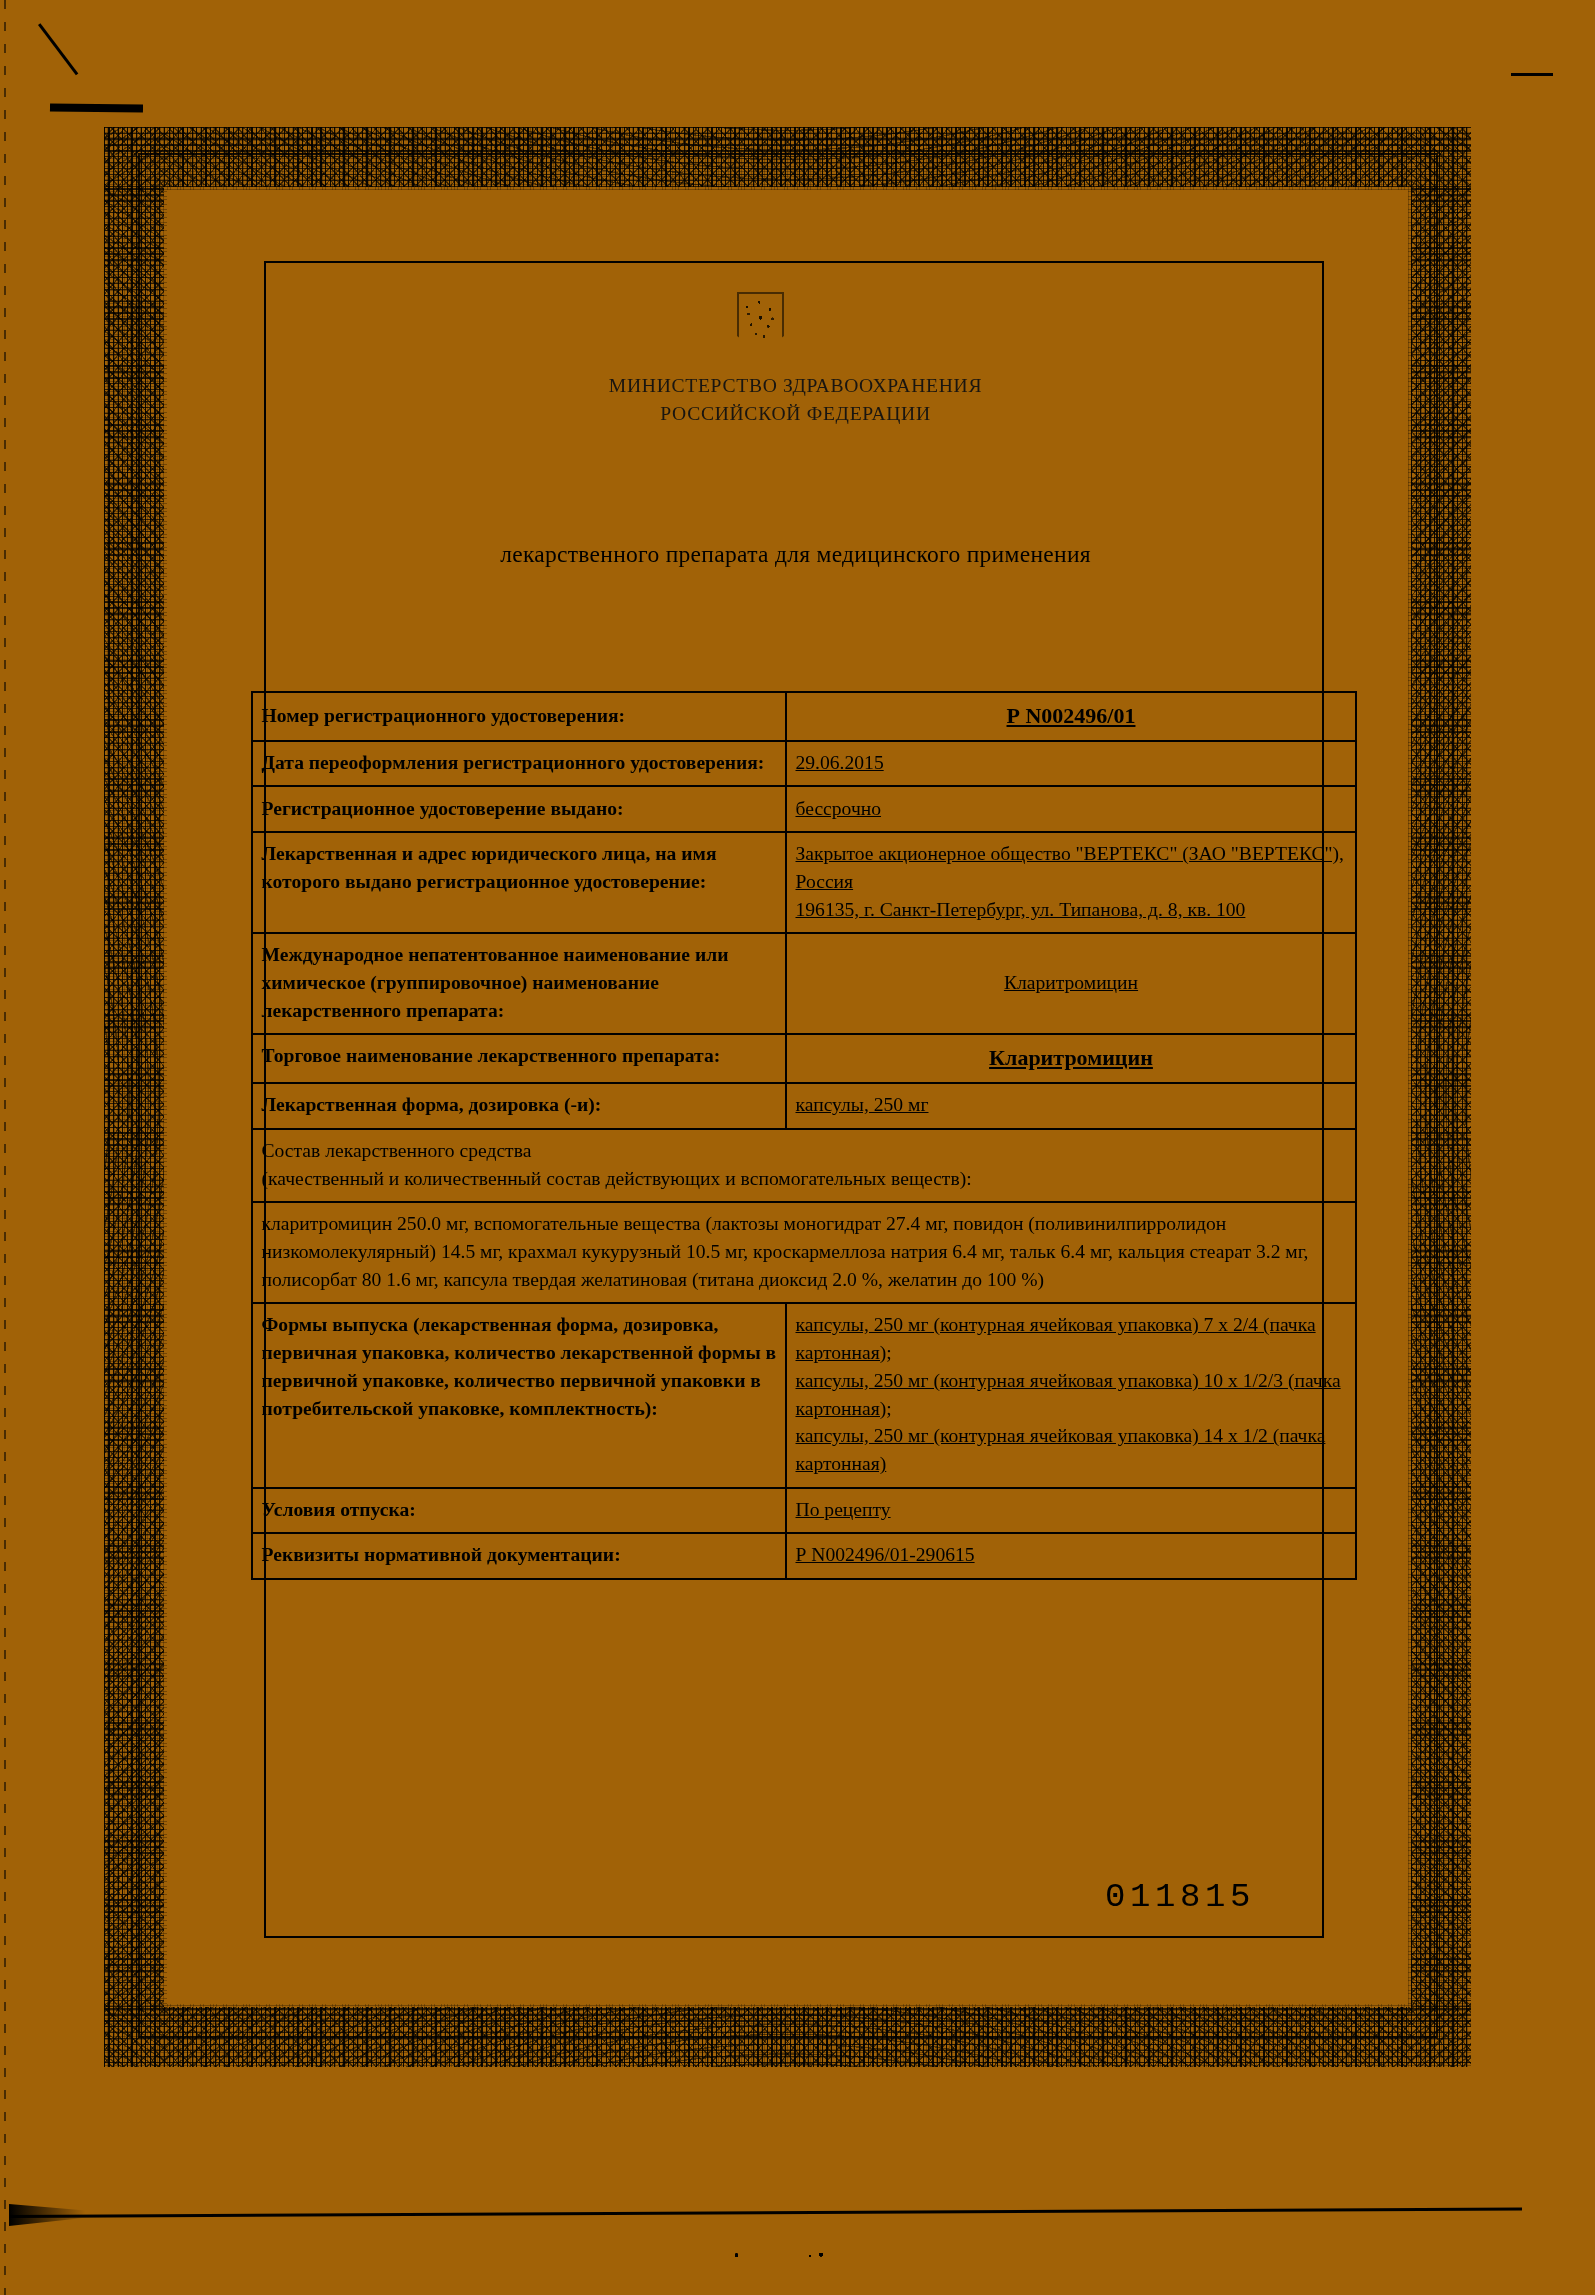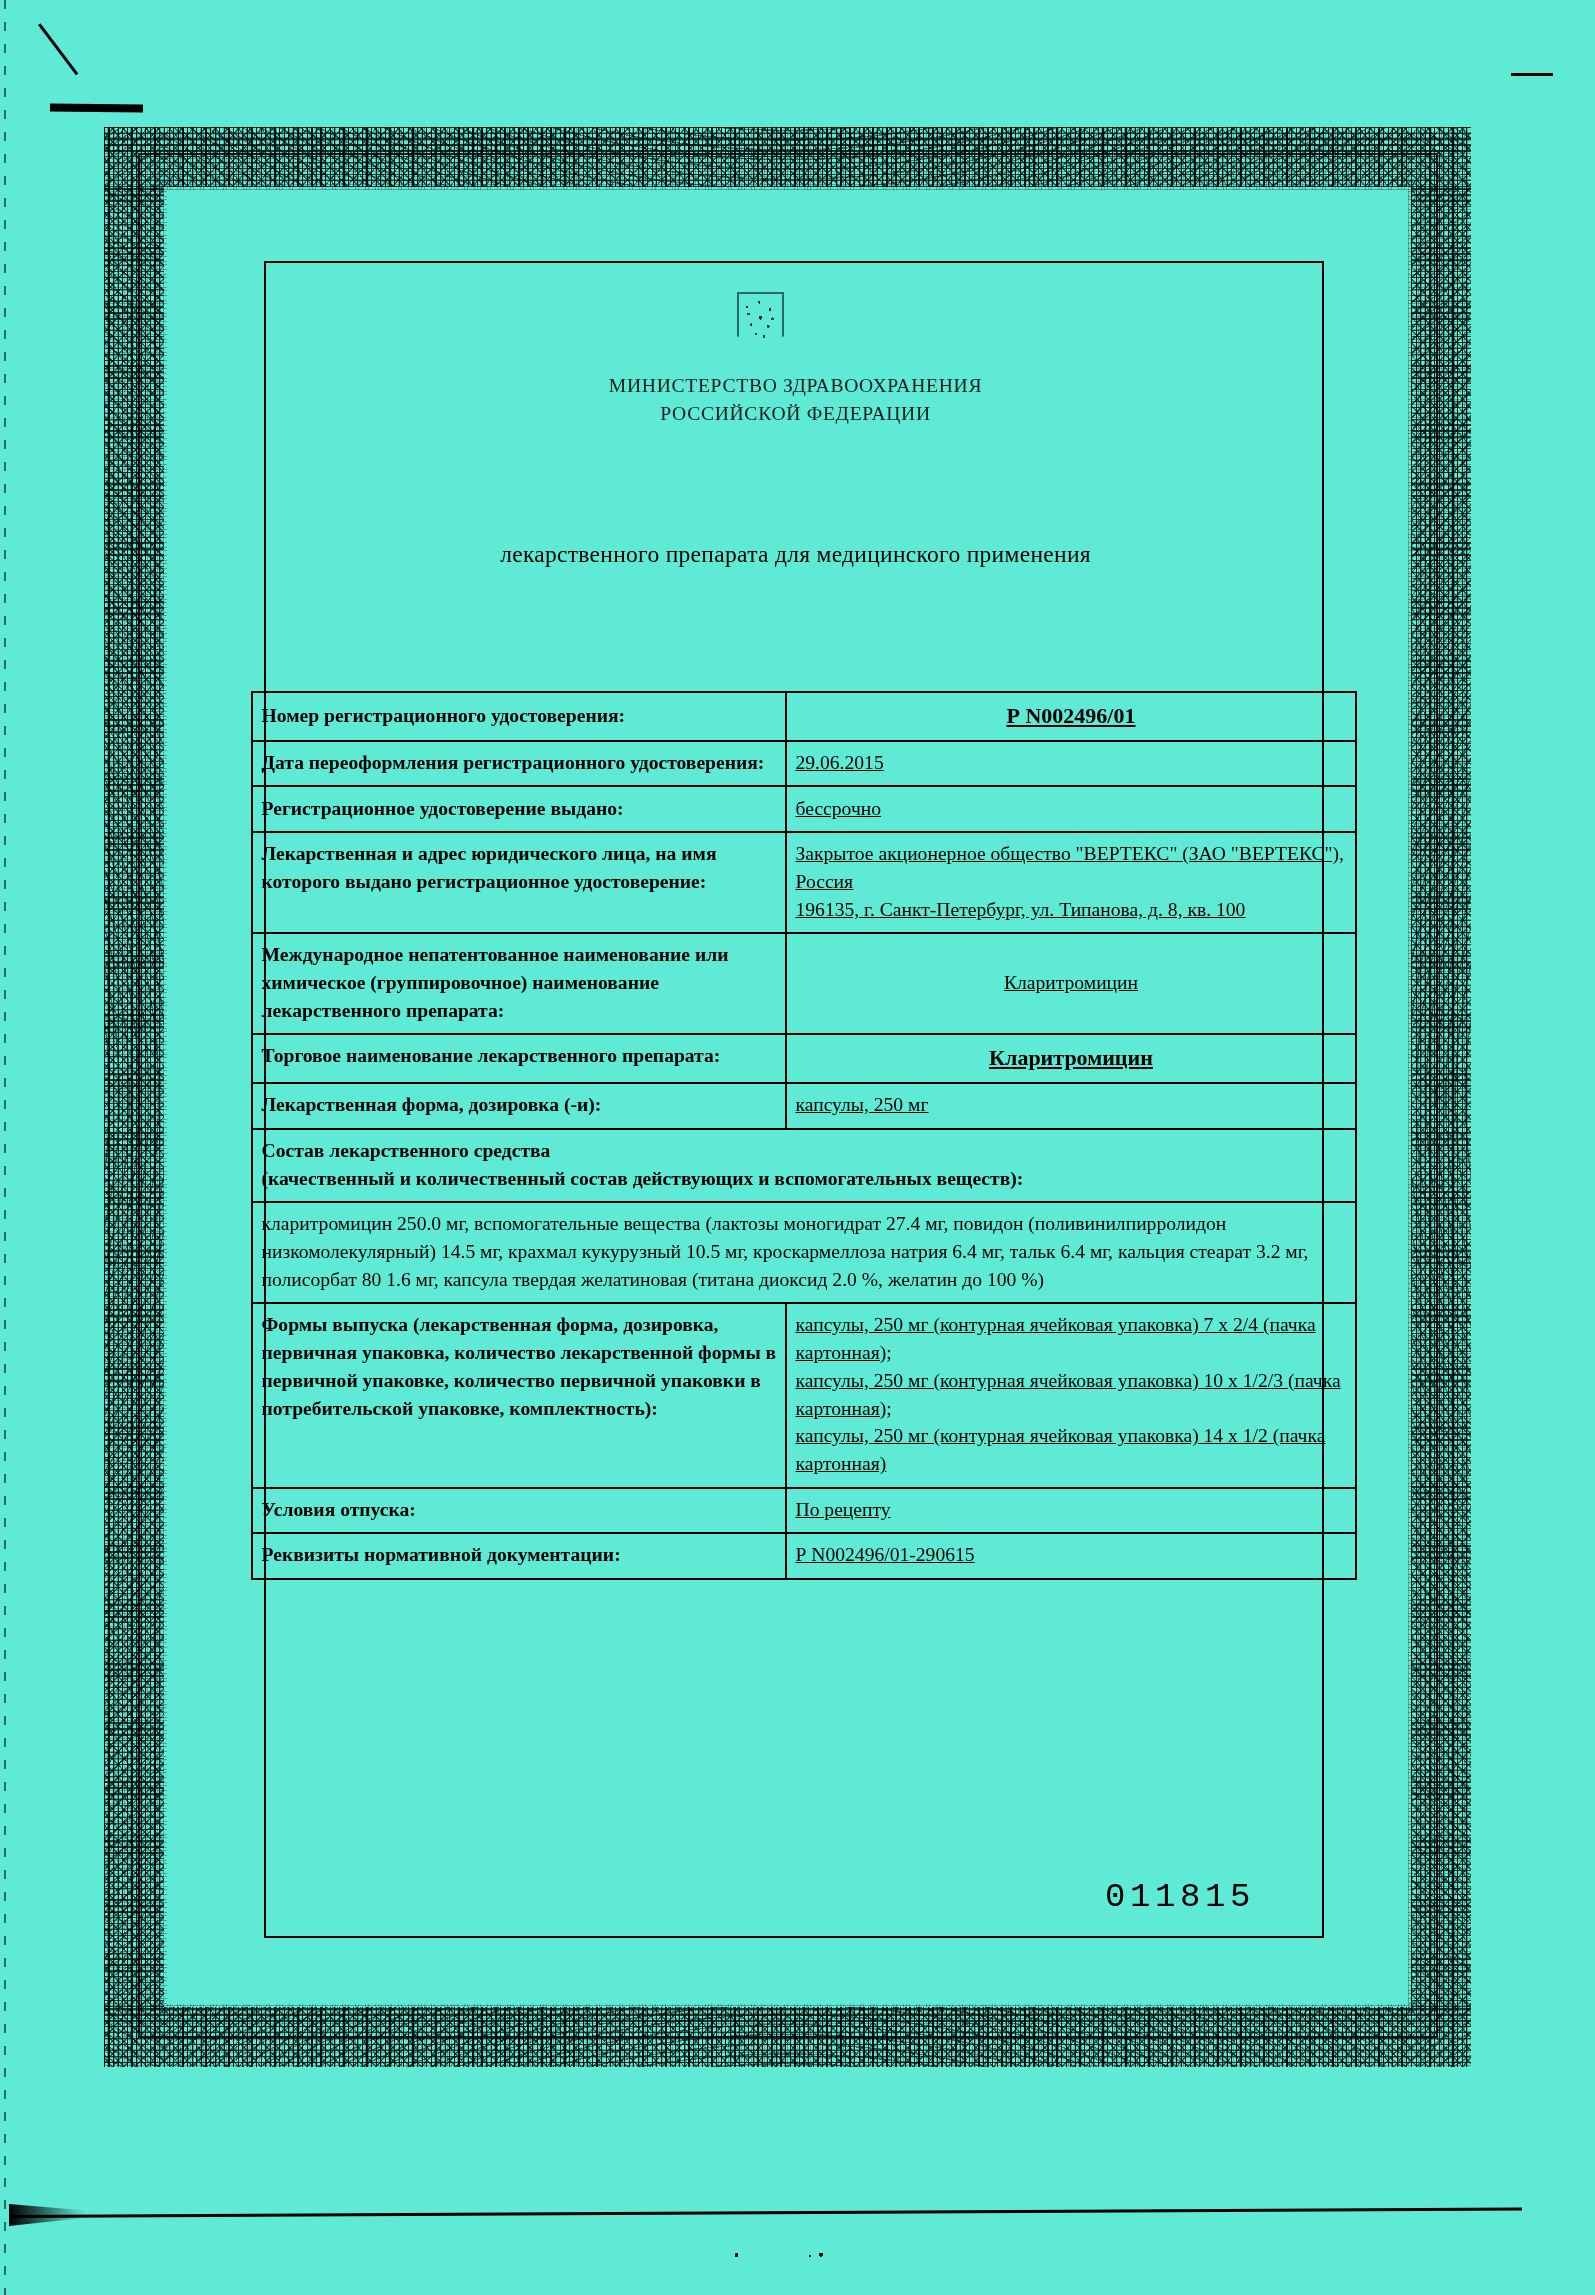--- a/index.html
+++ b/index.html
@@ -6,21 +6,21 @@
   html, body {
     margin: 0;
     padding: 0;
     background: #ffffff;
   }
 
   .page {
     position: relative;
     width: 1595px;
     height: 2295px;
-    background: #5eead4;
+    background: #a16207;
     overflow: hidden;
     font-family: "Liberation Serif", "DejaVu Serif", serif;
     color: #000000;
     -webkit-font-smoothing: none;
   }
 
   
   .scan-edge-left {
     position: absolute;
     left: 3.9px; top: 0;
@@ -219,21 +219,21 @@
   .col-label { width: 515px; font-weight: bold; margin-top: 12px; }
   .col-value { width: 551px; text-decoration: underline; }
 
   td.v-center   { vertical-align: middle; }
   td.center     { text-align: center; }
   td.bold       { font-weight: bold; }
   td.big        { font-size: 22px; }
   td.value-norm { font-weight: normal; }
 
   .span-head {
-    font-weight: bold;
+    font-weight: normal;
     font-size: 19.6px;
     line-height: 1.45;
     margin-top: 12px;
   }
   .composition {
     font-weight: normal;
     font-size: 18px;
     line-height: 1.46;
   }
 

